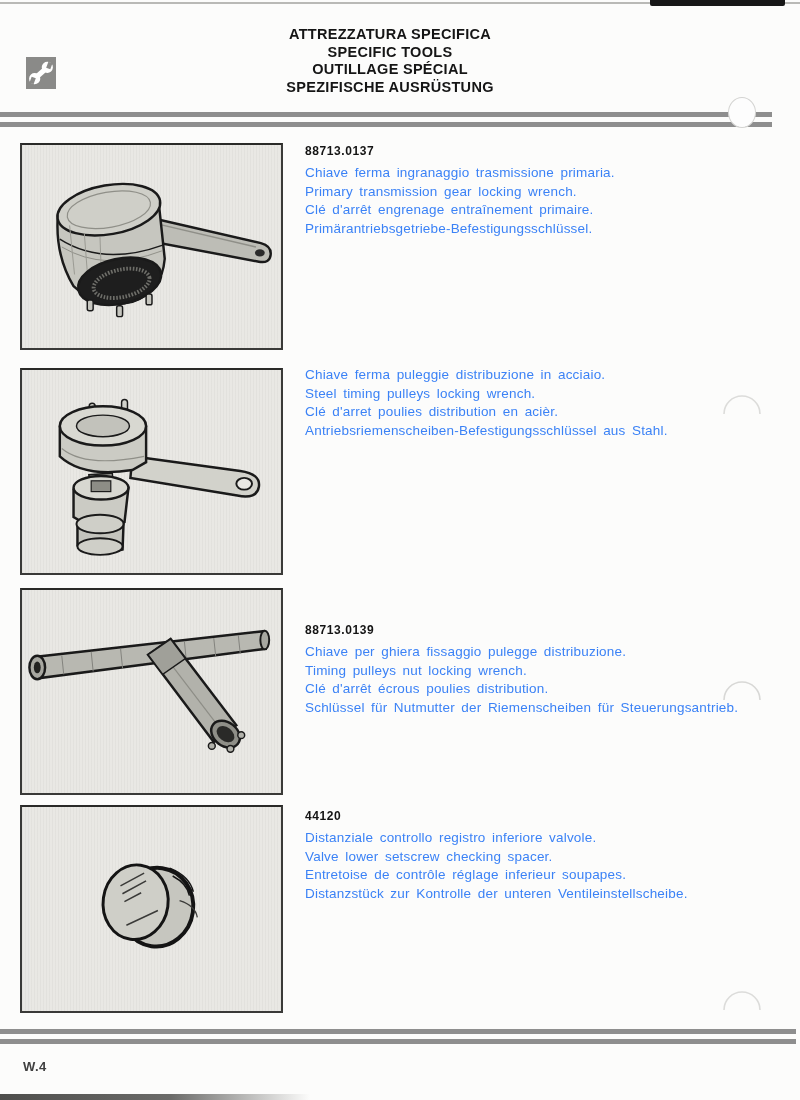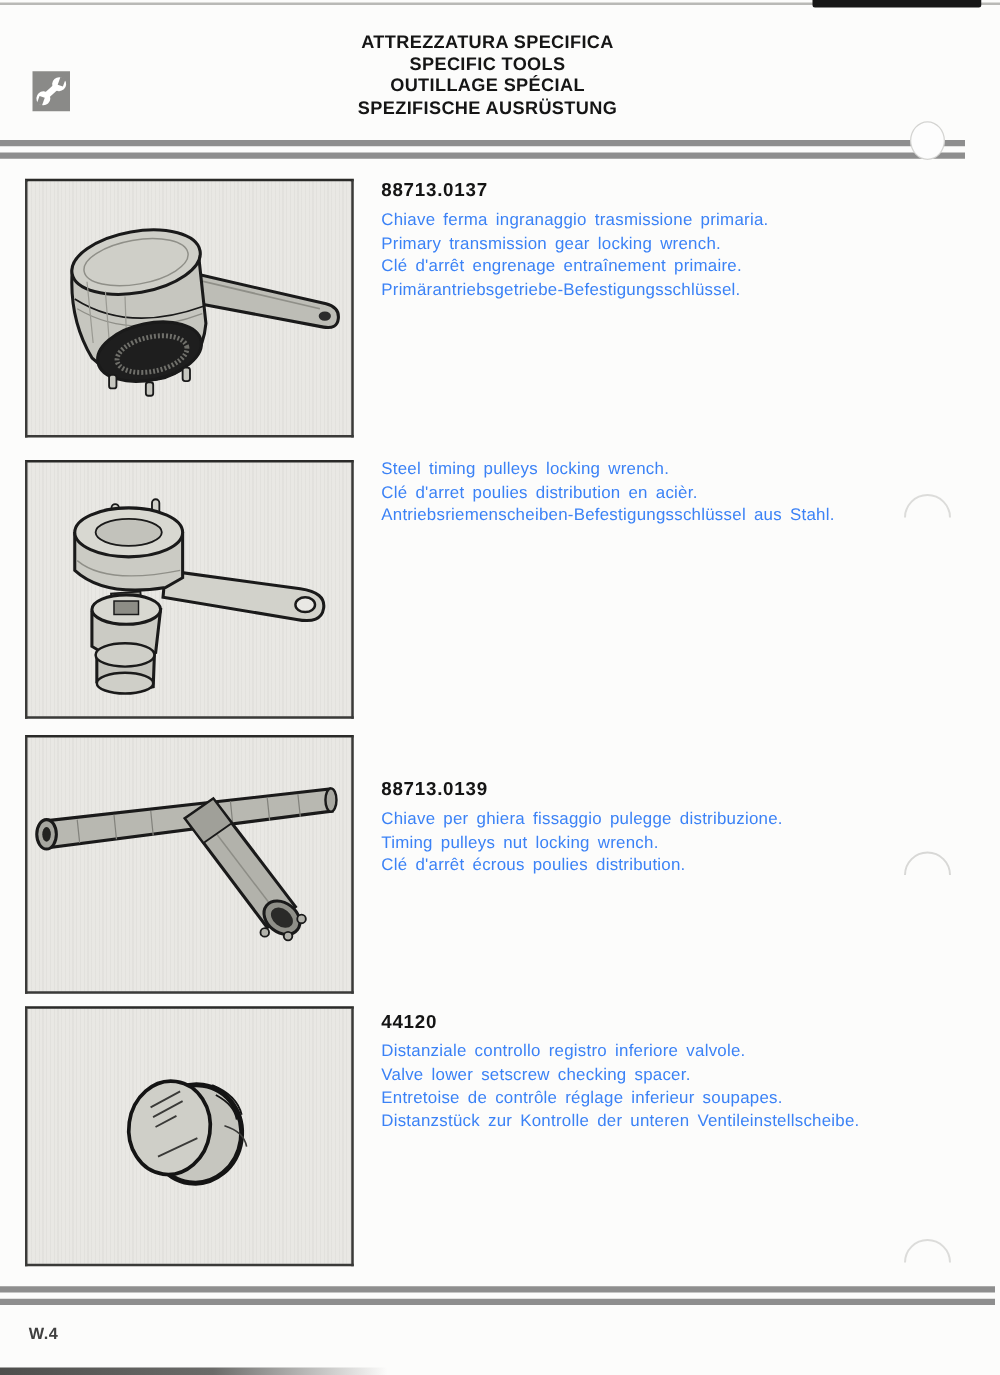--- a/index.html
+++ b/index.html
@@ -54,21 +54,21 @@
     background:
       repeating-linear-gradient(90deg, rgba(60,60,55,0.04) 0 1px, rgba(0,0,0,0) 1px 3px),
       #e9e8e4;
     border: 2px solid #3a3a38;
     border-top-color: #2a2a28;
   }
   .tool-image-box svg { width: 100%; height: 100%; display: block; }
 
   .tool-text { position: absolute; left: 305px; width: 475px; }
   .part-number {
-    font-weight: 700; font-size: 15px; letter-spacing: 0.6px;
+    font-weight: 700; font-size: 12px; letter-spacing: 0.6px;
     color: #141414; margin-bottom: 6px;
   }
   .desc-line {
     font-size: 13.5px; line-height: 18.6px;
     color: #3b82f6; letter-spacing: 0.2px; word-spacing: 2.5px;
   }
 
   
   .footer-rules { position: absolute; left: 0; top: 1029px; width: 796px; height: 16px; }
   .page-number {
@@ -168,20 +168,21 @@
       <rect x="68" y="106" width="24" height="12" fill="#9d9d96" stroke="#1a1a1a" stroke-width="1.5" transform="rotate(-4 80 112)"></rect>
       <path d="M52,122 L52,150 Q68,162 104,155 L108,120 Z" fill="#cbcbc4" stroke="#1a1a1a" stroke-width="2.5"></path>
       <ellipse cx="80" cy="120" rx="28" ry="12" fill="#d8d8d1" stroke="#1a1a1a" stroke-width="2.5"></ellipse>
       <rect x="70" y="113" width="20" height="11" fill="#8d8d86" stroke="#1a1a1a" stroke-width="1.2"></rect>
       <path d="M56,158 L56,179 Q70,190 102,183 L103,156 Z" fill="#c4c4bd" stroke="#1a1a1a" stroke-width="2.5"></path>
       <ellipse cx="79" cy="157" rx="24" ry="9.5" fill="#cfcfc8" stroke="#1a1a1a" stroke-width="2"></ellipse>
       <ellipse cx="79" cy="180" rx="23" ry="8.5" fill="#cfcfc8" stroke="#1a1a1a" stroke-width="2"></ellipse>
     </svg>
   </div>
   <div class="tool-text" style="top:366px;">
+    <div class="desc-line">Chiave ferma puleggie distribuzione in acciaio.</div>
     <div class="desc-line">Steel timing pulleys locking wrench.</div>
     <div class="desc-line">Clé d'arret poulies distribution en acièr.</div>
     <div class="desc-line">Antriebsriemenscheiben-Befestigungsschlüssel aus Stahl.</div>
   </div>
 
   <div class="tool-image-box" style="top:588px;">
     <svg viewBox="0 0 263 207" aria-hidden="true">
       <path d="M14,68 L246,42 L248,60 L16,90 Z" fill="#b8b8b1" stroke="#1a1a1a" stroke-width="2.5"></path>
       <ellipse cx="15" cy="79" rx="8" ry="12" fill="#a7a7a0" stroke="#1a1a1a" stroke-width="2.5"></ellipse>
       <ellipse cx="15" cy="79" rx="3.5" ry="6" fill="#222220"></ellipse>
@@ -195,20 +196,21 @@
       <circle cx="193" cy="159" r="3.5" fill="#b2b2ab" stroke="#1a1a1a" stroke-width="1.5"></circle>
       <circle cx="212" cy="162" r="3.5" fill="#b2b2ab" stroke="#1a1a1a" stroke-width="1.5"></circle>
       <circle cx="223" cy="148" r="3.5" fill="#b2b2ab" stroke="#1a1a1a" stroke-width="1.5"></circle>
     </svg>
   </div>
   <div class="tool-text" style="top:589px;margin-top:34px;">
     <div class="part-number">88713.0139</div>
     <div class="desc-line">Chiave per ghiera fissaggio pulegge distribuzione.</div>
     <div class="desc-line">Timing pulleys nut locking wrench.</div>
     <div class="desc-line">Clé d'arrêt écrous poulies distribution.</div>
+    <div class="desc-line">Schlüssel für Nutmutter der Riemenscheiben für Steuerungsantrieb.</div>
   </div>
 
   <div class="tool-image-box" style="top:805px; height:208px;">
     <svg viewBox="0 0 263 207" aria-hidden="true">
       <g transform="rotate(8 125 100)">
         <ellipse cx="137" cy="100" rx="37" ry="40" fill="#c6c6bf" stroke="#141414" stroke-width="4"></ellipse>
         <ellipse cx="115" cy="98" rx="33" ry="38" fill="#cfcfc8" stroke="#141414" stroke-width="3"></ellipse>
       </g>
       <path d="M150,62 Q170,70 174,86 M153,70 Q168,78 170,90" stroke="#141414" stroke-width="1.5" fill="none"></path>
       <path d="M100,80 L124,67 M102,88 L126,75 M104,96 L121,87 M106,120 L138,105" stroke="#3a3a38" stroke-width="1.5" fill="none"></path>

